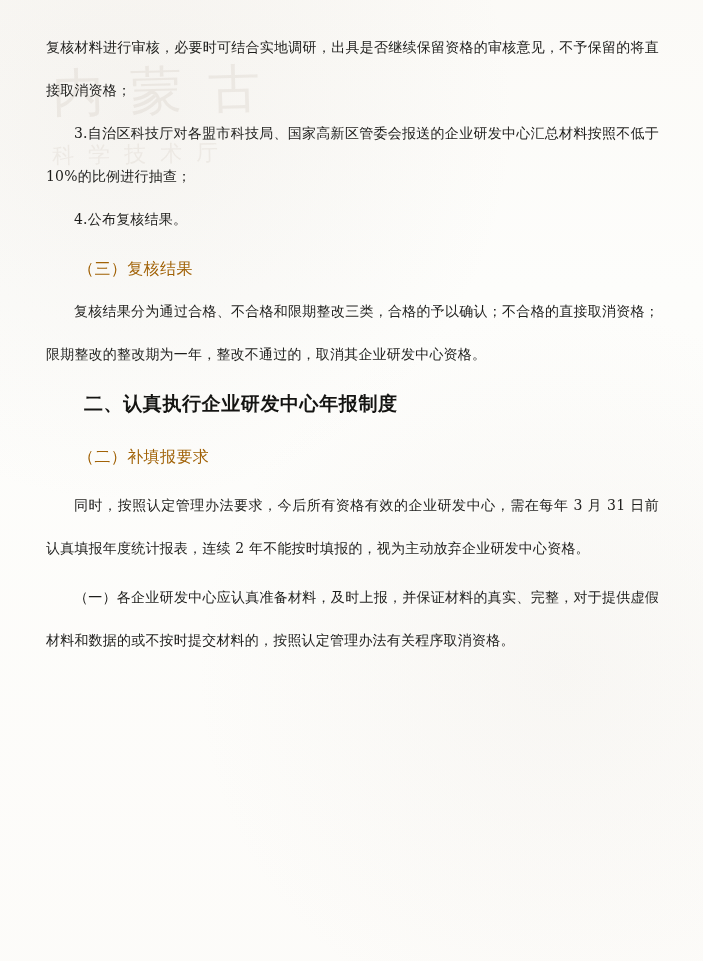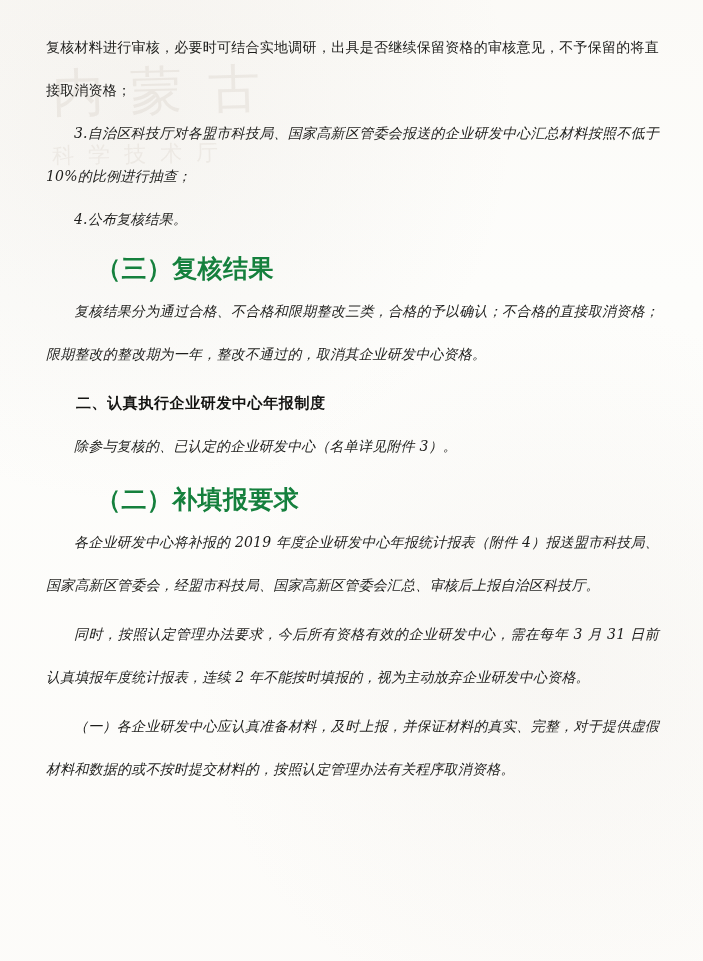--- a/index.html
+++ b/index.html
@@ -62,36 +62,35 @@
     font-size: 14px;
     line-height: 43px;
     color: #1d1d1b;
     text-align: justify;
     text-justify: inter-ideograph;
     letter-spacing: 0.2px;
     margin: 0;
   }
   .indent {
     text-indent: 2em;
-    font-style: italic;
   }
   .heading {
-    font-size: 15px;
+    font-size: 19px;
     line-height: 43px;
     color: #141412;
     font-weight: bold;
     text-indent: 2em;
     margin: 0;
     letter-spacing: 0.6px;
   }
   .subheading {
-    font-size: 25px;
+    font-size: 16px;
     line-height: 43px;
-    color: #15803d;
-    font-weight: bold;
+    color: #a16207;
+    font-weight: normal;
     text-indent: 2em;
     margin: 0;
     letter-spacing: 0.4px;
   }
   .gap-sm { height: 6px; }
   .gap-md { height: 10px; }
 </style>
 </head>
 <body>
 
@@ -114,27 +113,25 @@
 
   <p class="subheading">（三）复核结果</p>
 
   <p class="para indent">复核结果分为通过合格、不合格和限期整改三类，合格的予以确认；不合格的直接取消资格；限期整改的整改期为一年，整改不通过的，取消其企业研发中心资格。</p>
 
   <div class="gap-sm"></div>
 
   <p class="heading">二、认真执行企业研发中心年报制度</p>
 
 
-  <p class="para indent">除参与复核的、已认定的企业研发中心（名单详见附件 3）。</p>
 
   <div class="gap-md"></div>
 
   <p class="subheading">（二）补填报要求</p>
 
-  <p class="para indent">各企业研发中心将补报的 2019 年度企业研发中心年报统计报表（附件 4）报送盟市科技局、国家高新区管委会，经盟市科技局、国家高新区管委会汇总、审核后上报自治区科技厅。</p>
 
   <div class="gap-sm"></div>
 
   <p class="para indent">同时，按照认定管理办法要求，今后所有资格有效的企业研发中心，需在每年 3 月 31 日前认真填报年度统计报表，连续 2 年不能按时填报的，视为主动放弃企业研发中心资格。</p>
 
   <div class="gap-sm"></div>
 
 
   <p class="para indent">（一）各企业研发中心应认真准备材料，及时上报，并保证材料的真实、完整，对于提供虚假材料和数据的或不按时提交材料的，按照认定管理办法有关程序取消资格。</p>
 

